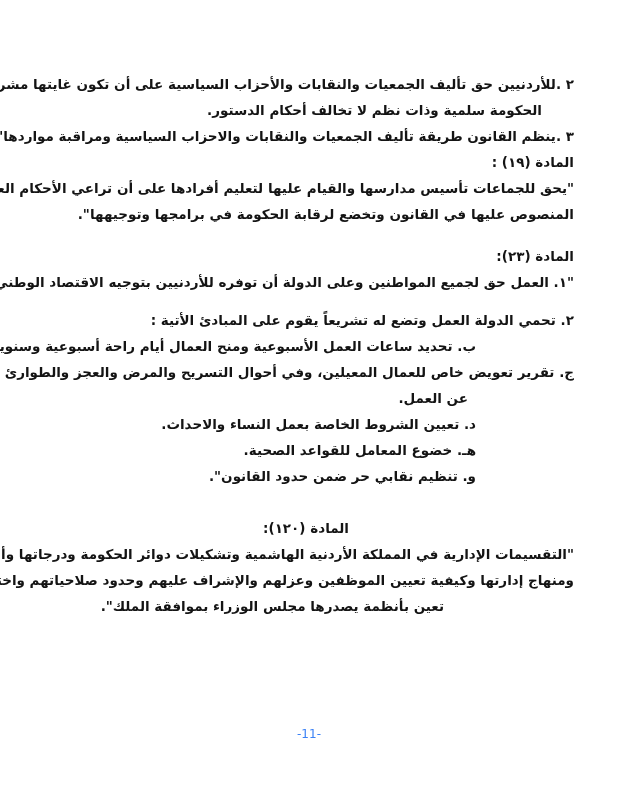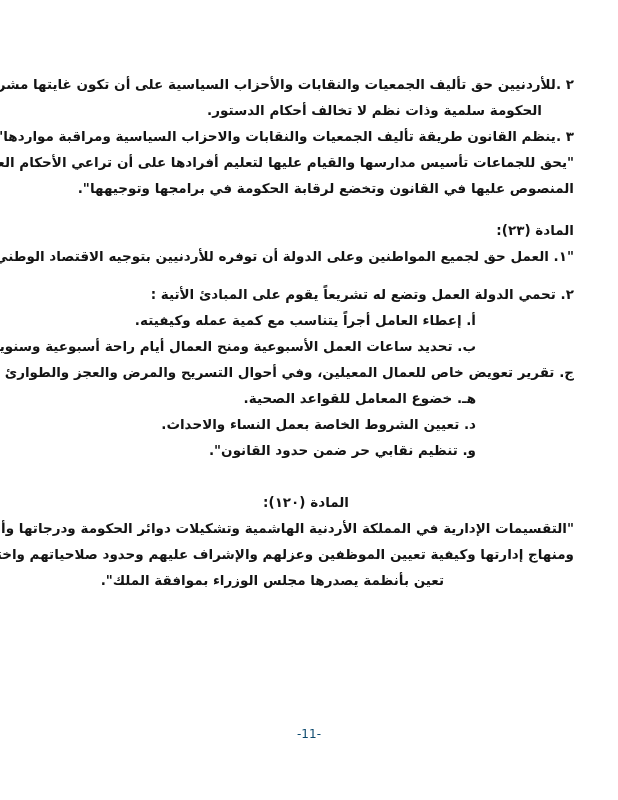--- a/index.html
+++ b/index.html
@@ -42,42 +42,43 @@
   .page-number {
     position: absolute;
     top: 727px;
     left: 0;
     right: 0;
     text-align: center;
     direction: ltr;
     font-size: 12px;
     line-height: 15px;
     font-weight: normal;
-    color: #0c4a6e;
+    color: #3b82f6;
     font-family: "DejaVu Sans", sans-serif;
   }
 </style>
 </head>
 <body>
 
 <div class="page">
   <div class="content">
       <div class="line flush">٢ .للأردنيين حق تأليف الجمعيات والنقابات والأحزاب السياسية على أن تكون غايتها مشروعة</div>
       <div class="line hang">الحكومة سلمية وذات نظم لا تخالف أحكام الدستور.</div>
       <div class="line flush">٣ .ينظم القانون طريقة تأليف الجمعيات والنقابات والاحزاب السياسية ومراقبة مواردها".</div>
+      <div class="line flush">المادة (١٩) :</div>
       <div class="line flush">"يحق للجماعات تأسيس مدارسها والقيام عليها لتعليم أفرادها على أن تراعي الأحكام العامة</div>
       <div class="line flush">المنصوص عليها في القانون وتخضع لرقابة الحكومة في برامجها وتوجيهها".</div>
       <div class="line flush" style="margin-top: 16px;">المادة (٢٣):</div>
       <div class="line flush">"١. العمل حق لجميع المواطنين وعلى الدولة أن توفره للأردنيين بتوجيه الاقتصاد الوطني والنهوض به.</div>
       <div class="line flush" style="margin-top: 12px;">٢. تحمي الدولة العمل وتضع له تشريعاً يقوم على المبادئ الأتية :</div>
-      <div class="line sub">أ. إعطاء العامل أجراً يتناسب مع كمية عمله وكيفيته.</div>
       <div class="line sub">ب. تحديد ساعات العمل الأسبوعية ومنح العمال أيام راحة أسبوعية وسنوية مع الأجر.</div>
       <div class="line flush">ج. تقرير تعويض خاص للعمال المعيلين، وفي أحوال التسريح والمرض والعجز والطوارئ الناشئة</div>
+      <div class="line sub2">عن العمل.</div>
+      <div class="line sub">د. تعيين الشروط الخاصة بعمل النساء والاحداث.</div>
       <div class="line sub">هـ. خضوع المعامل للقواعد الصحية.</div>
-      <div class="line sub">د. تعيين الشروط الخاصة بعمل النساء والاحداث.</div>
       <div class="line sub">و. تنظيم نقابي حر ضمن حدود القانون".</div>
       <div class="line flush" style="margin-top: 26px; text-align: center;">المادة (١٢٠):</div>
       <div class="line flush">"التقسيمات الإدارية في المملكة الأردنية الهاشمية وتشكيلات دوائر الحكومة ودرجاتها وأسماؤها</div>
       <div class="line flush">ومنهاج إدارتها وكيفية تعيين الموظفين وعزلهم والإشراف عليهم وحدود صلاحياتهم واختصاصاتهم</div>
       <div class="line last">تعين بأنظمة يصدرها مجلس الوزراء بموافقة الملك".</div>
     </div>
   <div class="page-number">-11-</div>
 </div>
 
 </body></html>

